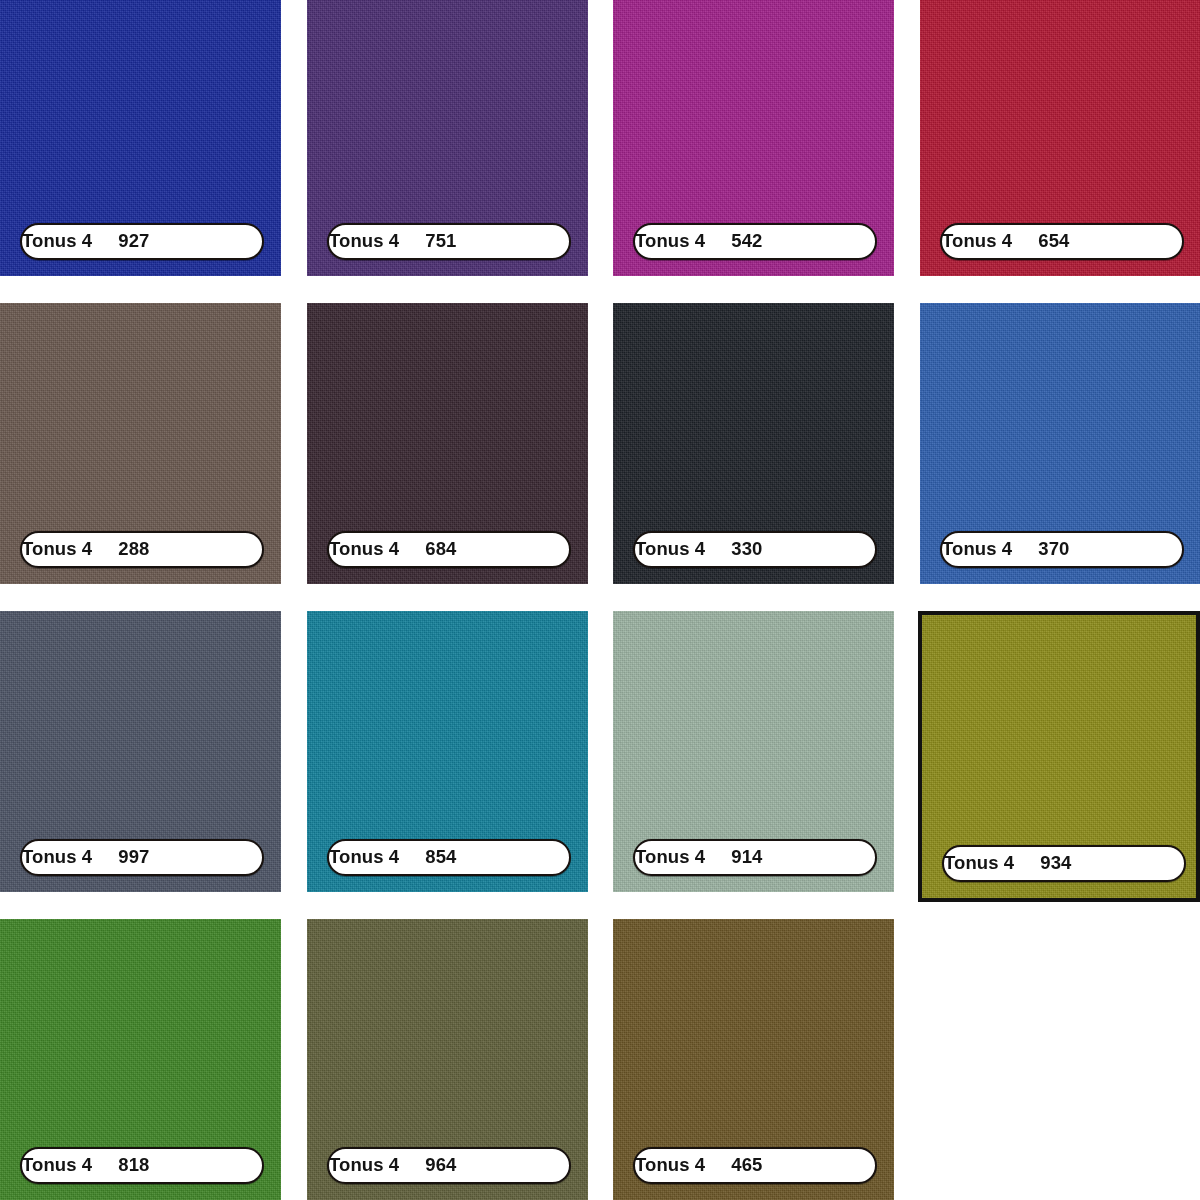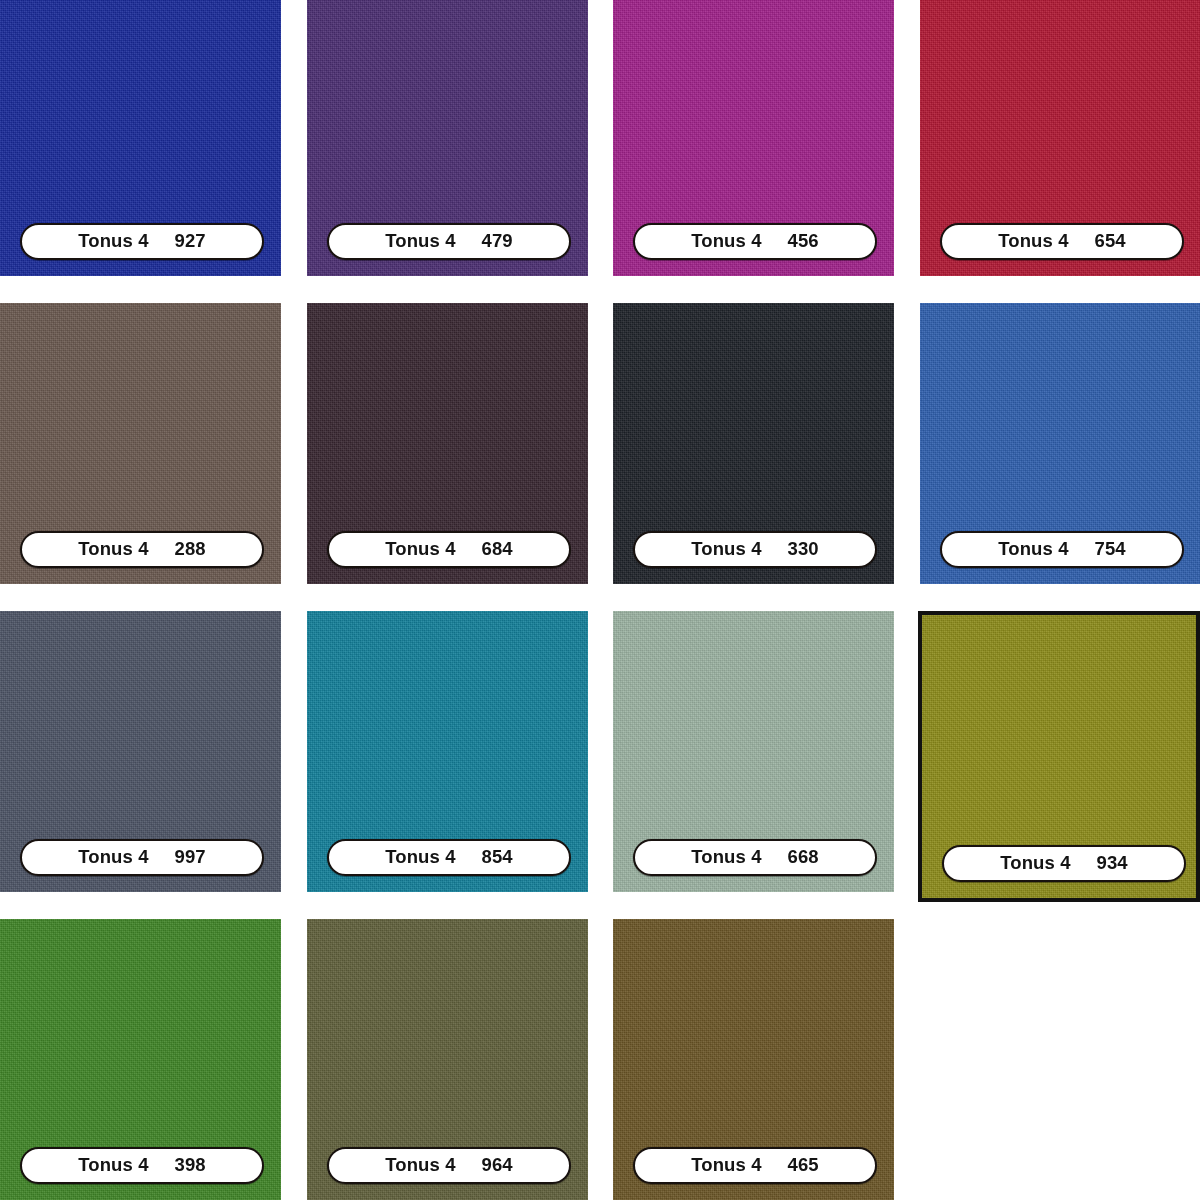--- a/index.html
+++ b/index.html
@@ -64,21 +64,20 @@
     position: absolute;
     left: 20px;
     bottom: 16px;
     width: 244px;
     height: 37px;
     background: #ffffff;
     border: 2.5px solid #18120f;
     border-radius: 19px;
     display: flex;
     align-items: center;
-    justify-content: center;
     gap: 26px;
     z-index: 3;
     box-shadow: 0 1px 1px rgba(0,0,0,0.35);
   }
 
   .label-brand,
   .label-code {
     font-family: "Liberation Sans", sans-serif;
     font-weight: bold;
     font-size: 18.5px;
@@ -96,28 +95,28 @@
       <div class="swatch-fabric"></div>
       <div class="label-pill">
         <span class="label-brand">Tonus 4</span>
         <span class="label-code">927</span>
       </div>
     </div>
     <div class="swatch" style="left: 307px; top: 0px; width: 281px; height: 276px; background: rgb(75, 45, 114);">
       <div class="swatch-fabric"></div>
       <div class="label-pill">
         <span class="label-brand">Tonus 4</span>
-        <span class="label-code">479</span>
+        <span class="label-code">751</span>
       </div>
     </div>
     <div class="swatch" style="left: 613px; top: 0px; width: 281px; height: 276px; background: rgb(160, 33, 138);">
       <div class="swatch-fabric"></div>
       <div class="label-pill">
         <span class="label-brand">Tonus 4</span>
-        <span class="label-code">456</span>
+        <span class="label-code">542</span>
       </div>
     </div>
     <div class="swatch" style="left: 920px; top: 0px; width: 280px; height: 276px; background: rgb(177, 23, 51);">
       <div class="swatch-fabric"></div>
       <div class="label-pill">
         <span class="label-brand">Tonus 4</span>
         <span class="label-code">654</span>
       </div>
     </div>
     <div class="swatch" style="left: 0px; top: 303px; width: 281px; height: 281px; background: rgb(106, 88, 79);">
@@ -138,56 +137,56 @@
       <div class="swatch-fabric"></div>
       <div class="label-pill">
         <span class="label-brand">Tonus 4</span>
         <span class="label-code">330</span>
       </div>
     </div>
     <div class="swatch" style="left: 920px; top: 303px; width: 280px; height: 281px; background: rgb(46, 95, 174);">
       <div class="swatch-fabric"></div>
       <div class="label-pill">
         <span class="label-brand">Tonus 4</span>
-        <span class="label-code">754</span>
+        <span class="label-code">370</span>
       </div>
     </div>
     <div class="swatch" style="left: 0px; top: 611px; width: 281px; height: 281px; background: rgb(76, 83, 101);">
       <div class="swatch-fabric"></div>
       <div class="label-pill">
         <span class="label-brand">Tonus 4</span>
         <span class="label-code">997</span>
       </div>
     </div>
     <div class="swatch" style="left: 307px; top: 611px; width: 281px; height: 281px; background: rgb(18, 128, 154);">
       <div class="swatch-fabric"></div>
       <div class="label-pill">
         <span class="label-brand">Tonus 4</span>
         <span class="label-code">854</span>
       </div>
     </div>
     <div class="swatch" style="left: 613px; top: 611px; width: 281px; height: 281px; background: rgb(156, 179, 162);">
       <div class="swatch-fabric"></div>
       <div class="label-pill">
         <span class="label-brand">Tonus 4</span>
-        <span class="label-code">668</span>
+        <span class="label-code">914</span>
       </div>
     </div>
     <div class="swatch bordered" style="left: 918px; top: 611px; width: 282px; height: 291px; background: rgb(141, 140, 25);">
       <div class="swatch-fabric"></div>
       <div class="label-pill">
         <span class="label-brand">Tonus 4</span>
         <span class="label-code">934</span>
       </div>
     </div>
     <div class="swatch" style="left: 0px; top: 919px; width: 281px; height: 281px; background: rgb(63, 133, 38);">
       <div class="swatch-fabric"></div>
       <div class="label-pill">
         <span class="label-brand">Tonus 4</span>
-        <span class="label-code">398</span>
+        <span class="label-code">818</span>
       </div>
     </div>
     <div class="swatch" style="left: 307px; top: 919px; width: 281px; height: 281px; background: rgb(96, 96, 59);">
       <div class="swatch-fabric"></div>
       <div class="label-pill">
         <span class="label-brand">Tonus 4</span>
         <span class="label-code">964</span>
       </div>
     </div>
     <div class="swatch" style="left: 613px; top: 919px; width: 281px; height: 281px; background: rgb(107, 85, 38);">

